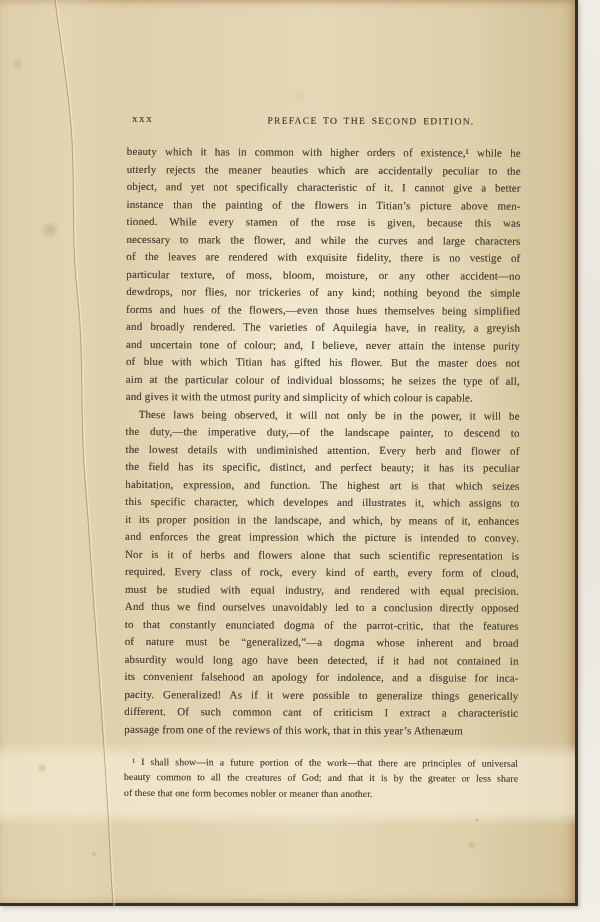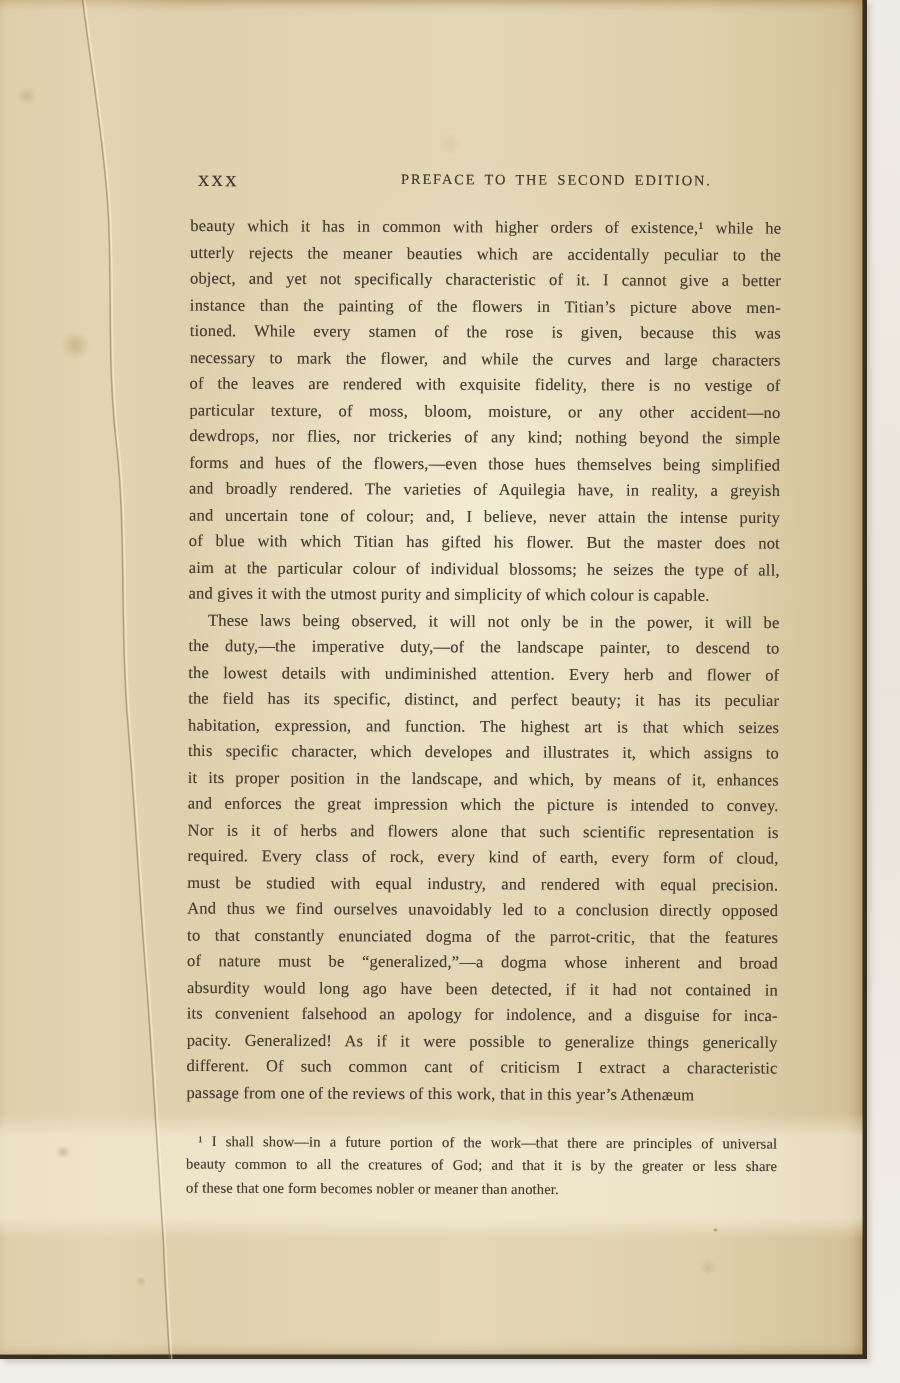--- a/index.html
+++ b/index.html
@@ -46,21 +46,21 @@
   
   .content{
     position:absolute;left:127px;top:110px;width:394px;
     color:#473f34;
     transform:rotate(0.25deg);transform-origin:0 0;
     text-shadow:0 0 0.5px rgba(71,63,52,0.55);
   }
   .header{position:relative;height:20px;margin-bottom:13px;}
   .pagenum{
     position:absolute;left:5px;top:2px;
-    font-size:15px;letter-spacing:1.6px;color:#453d31;
+    font-size:11px;letter-spacing:1.6px;color:#453d31;
   }
   .runhead{
     position:absolute;left:94px;right:0;top:4px;text-align:center;
     font-size:9.6px;letter-spacing:1.25px;word-spacing:2px;color:#433b2f;
     white-space:nowrap;
   }
   .para{font-size:11px;line-height:17.5px;letter-spacing:0.12px;}
   .para .line{text-align:justify;text-align-last:justify;}
   .para .line.last{text-align-last:left;}
   .para.indent-first .line.first{text-indent:13px;}

